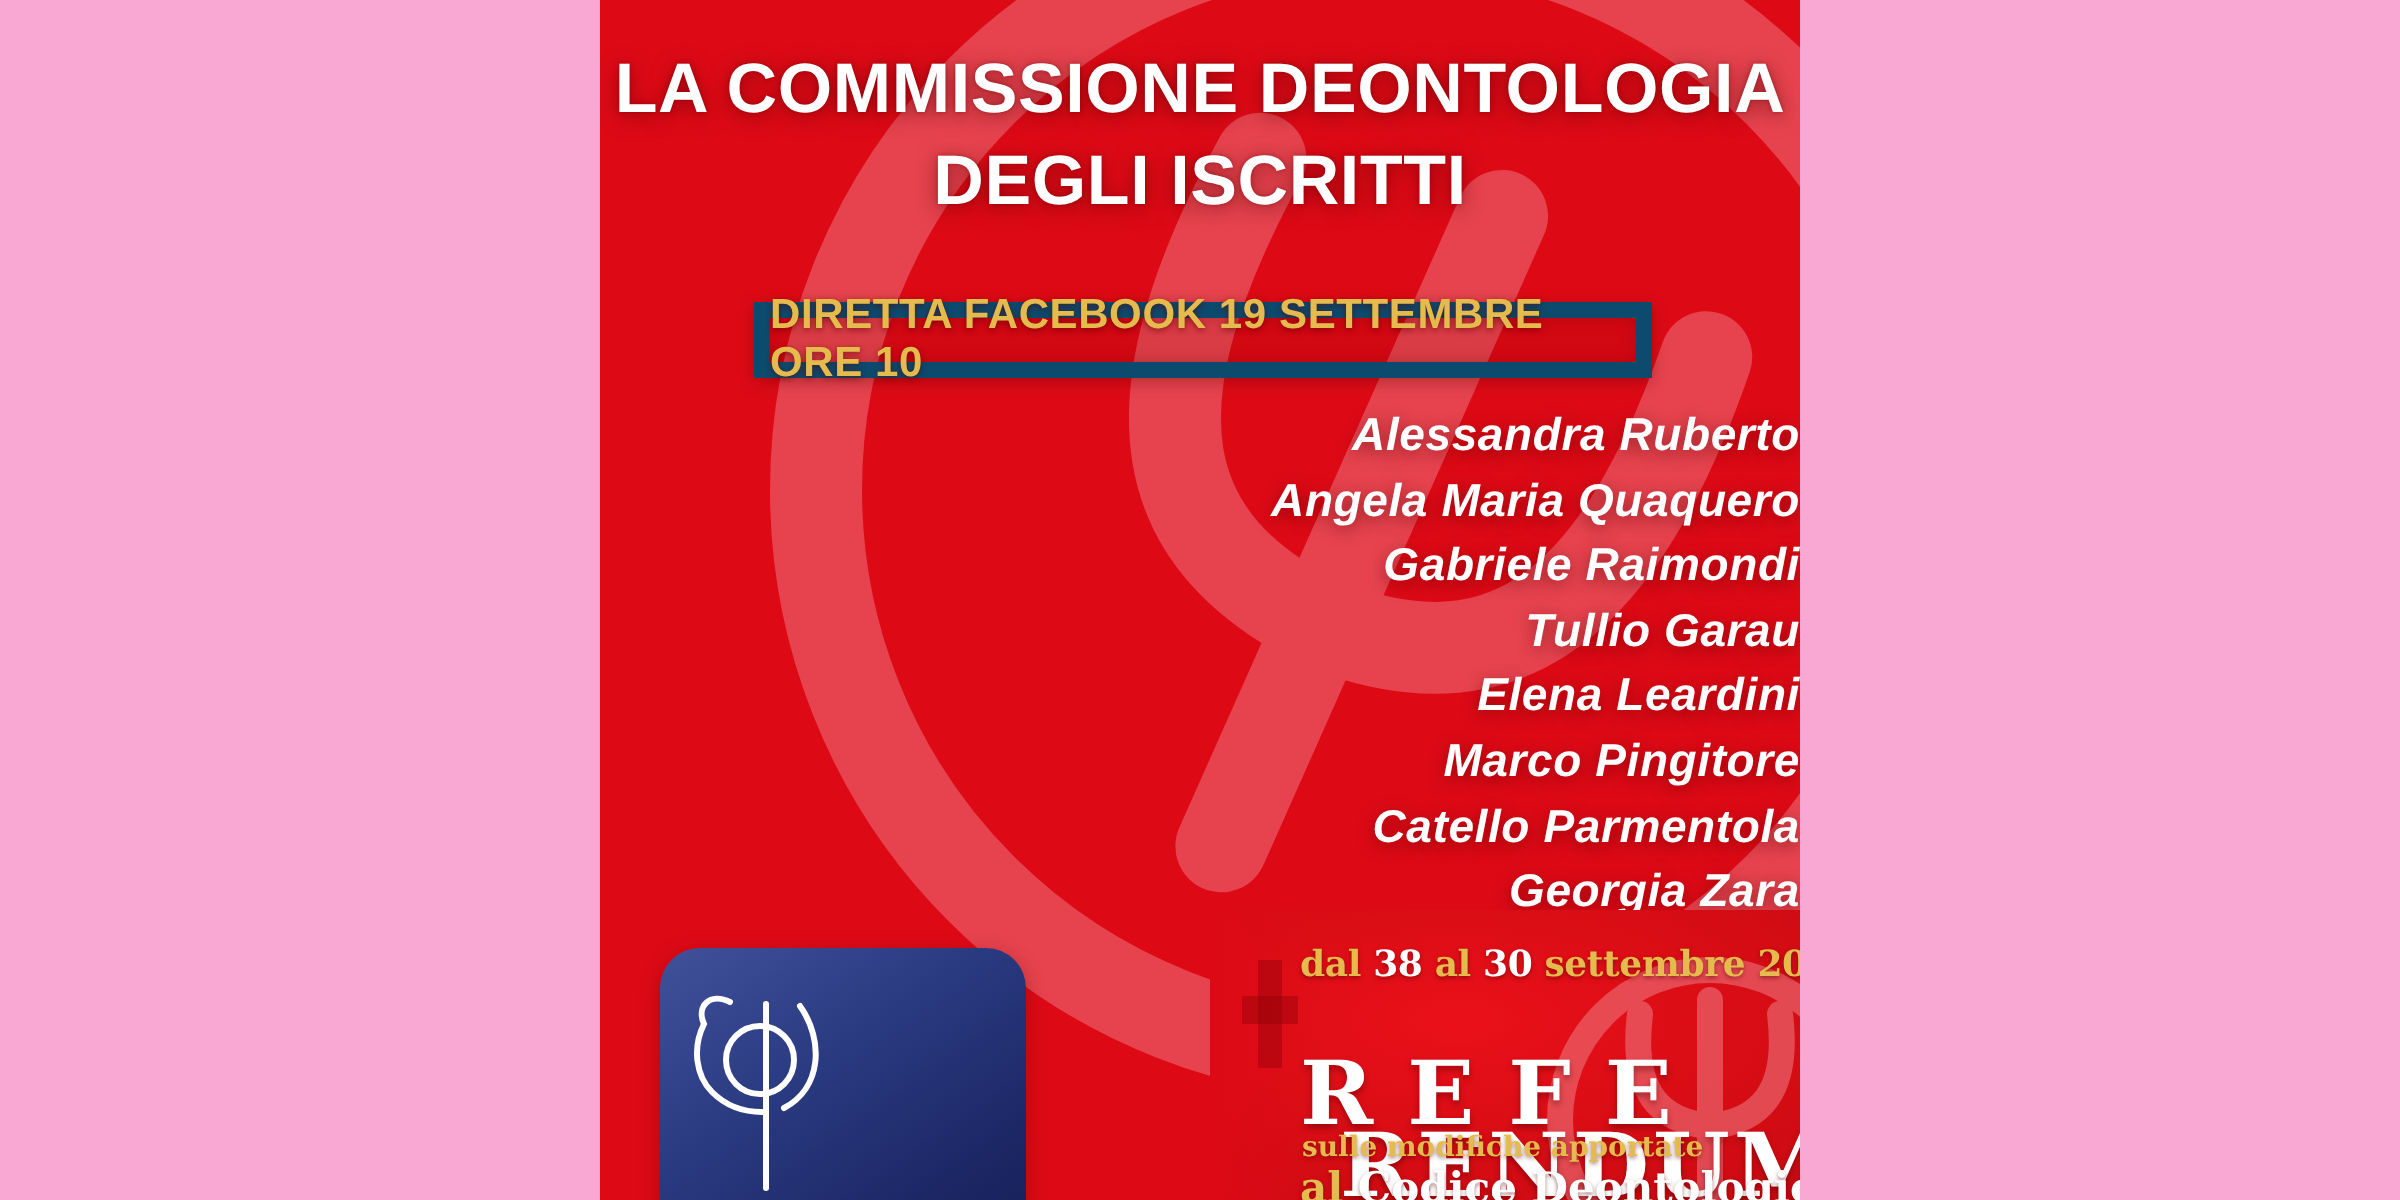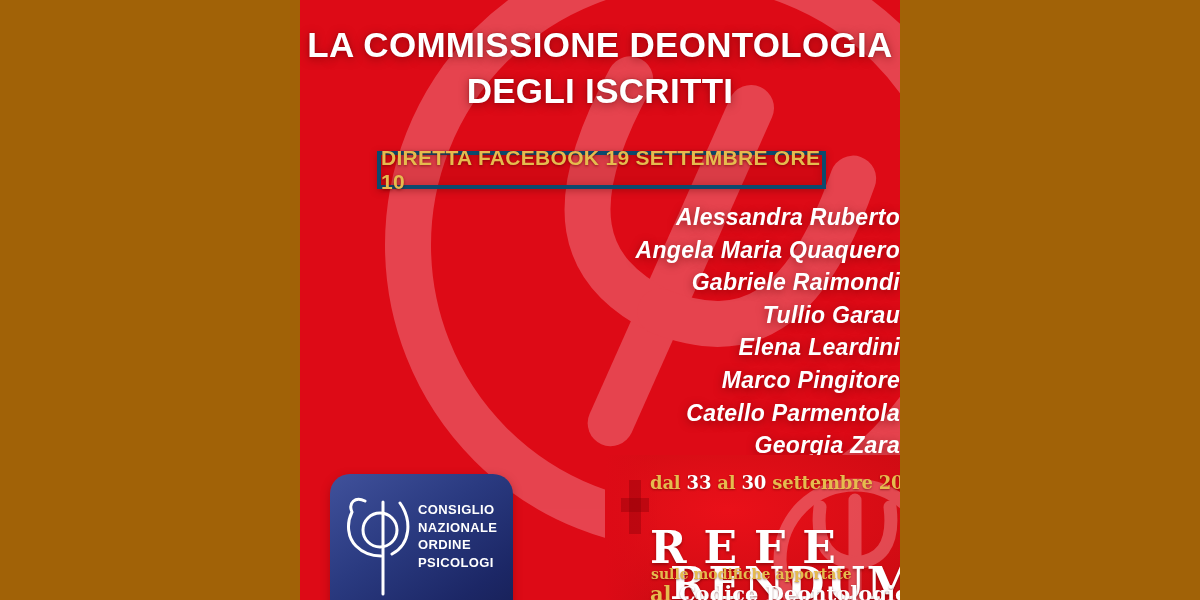--- a/index.html
+++ b/index.html
@@ -1,36 +1,36 @@
 <!DOCTYPE html>
 <html><head>
 <meta charset="utf-8">
 <style>
   html,body{margin:0;padding:0;background:#222;}
   .stage{
     position:relative;width:1200px;height:600px;overflow:hidden;
-    background:#a16207;
+    background:#f9a8d4;
     font-family:"Liberation Sans",sans-serif;
   }
   .square{
     position:absolute;left:300px;top:0;width:600px;height:600px;
     background:#dd0a16;overflow:hidden;
   }
   .watermark-big{position:absolute;left:0;top:0;pointer-events:none;}
   
   .title{
     position:absolute;left:0;right:0;top:22px;text-align:center;
     color:#ffffff;font-weight:700;font-size:35px;line-height:46px;
     letter-spacing:.3px;
     text-shadow:0 2px 10px rgba(90,0,5,.55),0 0 2px rgba(90,0,5,.4);
   }
   
   .banner{
     position:absolute;left:77px;top:151px;width:449px;height:38px;
-    box-sizing:border-box;border:4px solid #0c4a6e;
+    box-sizing:border-box;border:8px solid #0c4a6e;
     display:flex;align-items:center;justify-content:center;
     background:rgba(120,0,0,.10);
     box-shadow:0 2px 7px rgba(90,0,0,.35), inset 0 0 8px rgba(90,0,0,.25);
     color:#e6bb4e;font-size:21px;font-weight:700;letter-spacing:.3px;
     text-shadow:0 1px 3px rgba(90,0,0,.6);
   }
   
   .names{
     position:absolute;left:0;right:0;top:201px;text-align:right;
     color:#ffffff;font-style:italic;font-weight:700;font-size:23px;
@@ -130,40 +130,34 @@
       <div class="ref-cross-v"></div>
       <div class="ref-cross-h"></div>
       <svg class="ref-watermark" width="295" height="145" viewBox="0 0 295 145">
         <g stroke="#ef7b83" stroke-width="13" fill="none" stroke-linecap="round" opacity="0.55">
           <circle cx="250" cy="105" r="75"></circle>
           <path d="M 250 45 L 250 150"></path>
           <path d="M 215 52 C 210 92 226 106 250 108"></path>
           <path d="M 285 52 C 290 92 274 106 250 108"></path>
         </g>
       </svg>
-      <div class="ref-date"><span>dal</span> <span class="w">33</span> <span>al</span> <span class="w">30</span> <span>settembre 2023</span></div>
+      <div class="ref-date"><span>dal</span> <span class="w">38</span> <span>al</span> <span class="w">30</span> <span>settembre 2023</span></div>
       <div class="ref-big">
         <span class="l1">REFE</span>
         <span class="l2">RENDUM</span>
       </div>
       <div class="ref-sub">sulle modifiche apportate</div>
       <div class="ref-tag"><span class="g">al</span> <span>Codice Deontologico</span></div>
     </div>
 
     <div class="logo-box">
       <svg class="logo-icon" width="76" height="118" viewBox="0 0 76 118">
         <g stroke="#ffffff" stroke-width="3" fill="none" stroke-linecap="round">
           <circle cx="40" cy="42" r="17"></circle>
           <path d="M 43 14 L 43 106"></path>
           <path d="M 25 13 C 15 8 8 15 12 24 C 6 36 8 50 16 58 C 23 65 31 68 41 68"></path>
           <path d="M 60 15 C 72 32 71 56 52 66"></path>
         </g>
       </svg>
-      <div class="logo-text">
-        <div>CONSIGLIO</div>
-        <div>NAZIONALE</div>
-        <div>ORDINE</div>
-        <div>PSICOLOGI</div>
-      </div>
     </div>
 
   </div>
 </div>
 
 </body></html>

